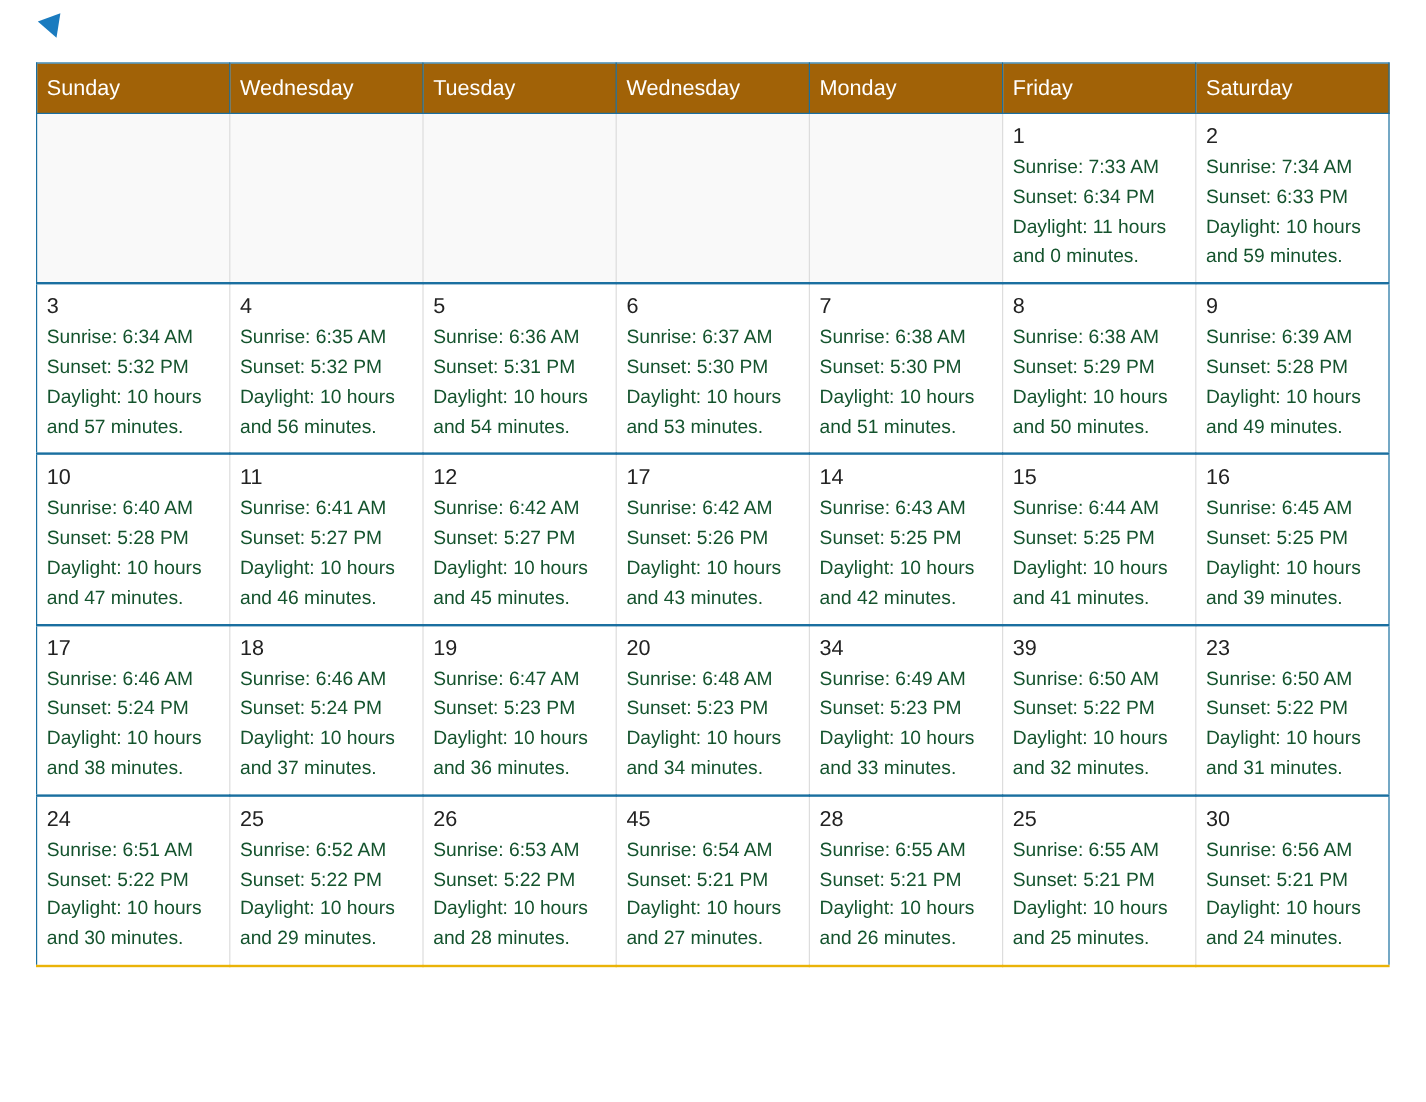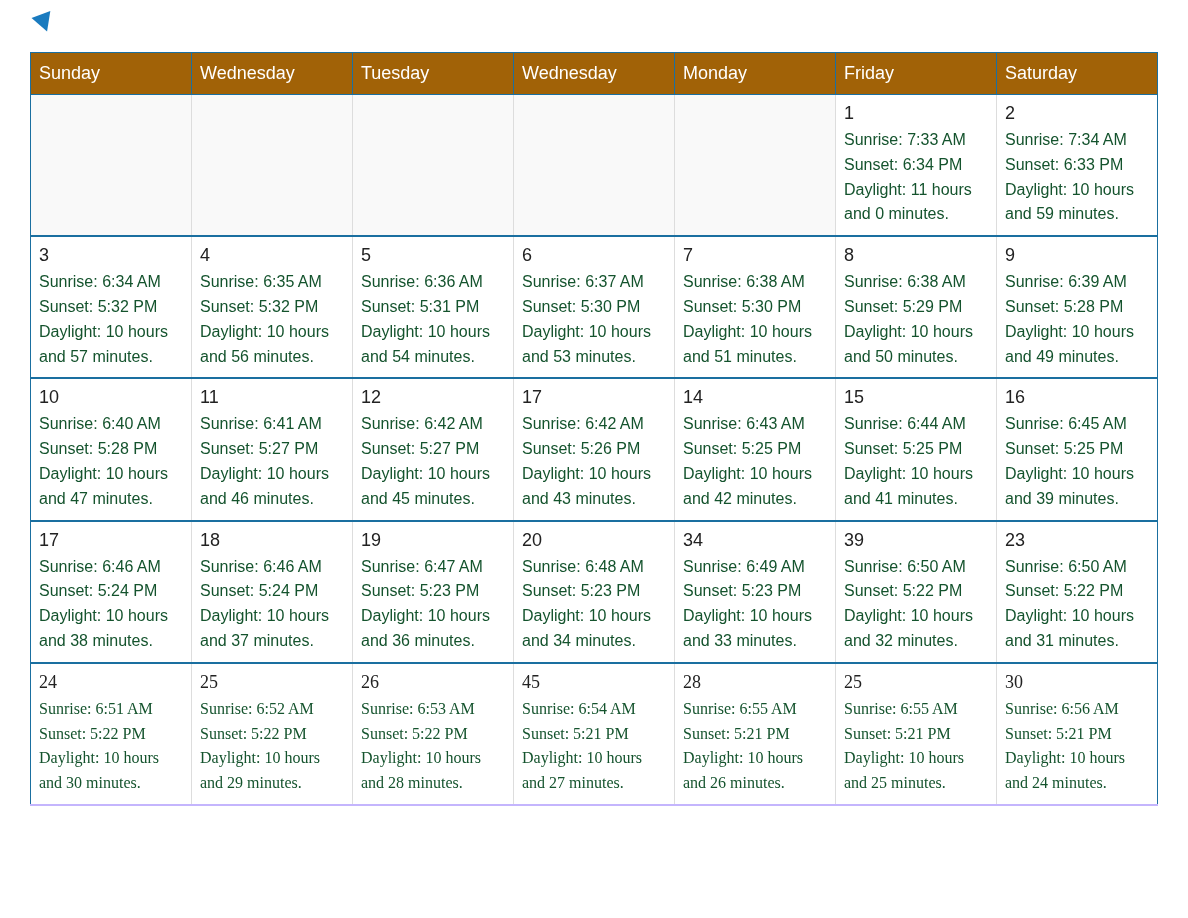--- a/index.html
+++ b/index.html
@@ -104,22 +104,21 @@
     }
     .day-info {
       font-size: 16px;
       color: #14532d;
       line-height: 1.55;
     }
     .empty-cell {
       background: #f9f9f9;
     }
     .calendar tbody tr:last-child {
-      border-bottom: 2px solid #c4b5fd;
-      font-family: Liberation Serif, serif;
+      border-bottom: 2px solid #eab308;
     }
   </style>
 </head>
 <body>
 
 <div class="header">
   <div class="logo">
     <div class="logo-row">
       <span class="logo-text-general"></span>
       <div class="logo-triangle"></div>

